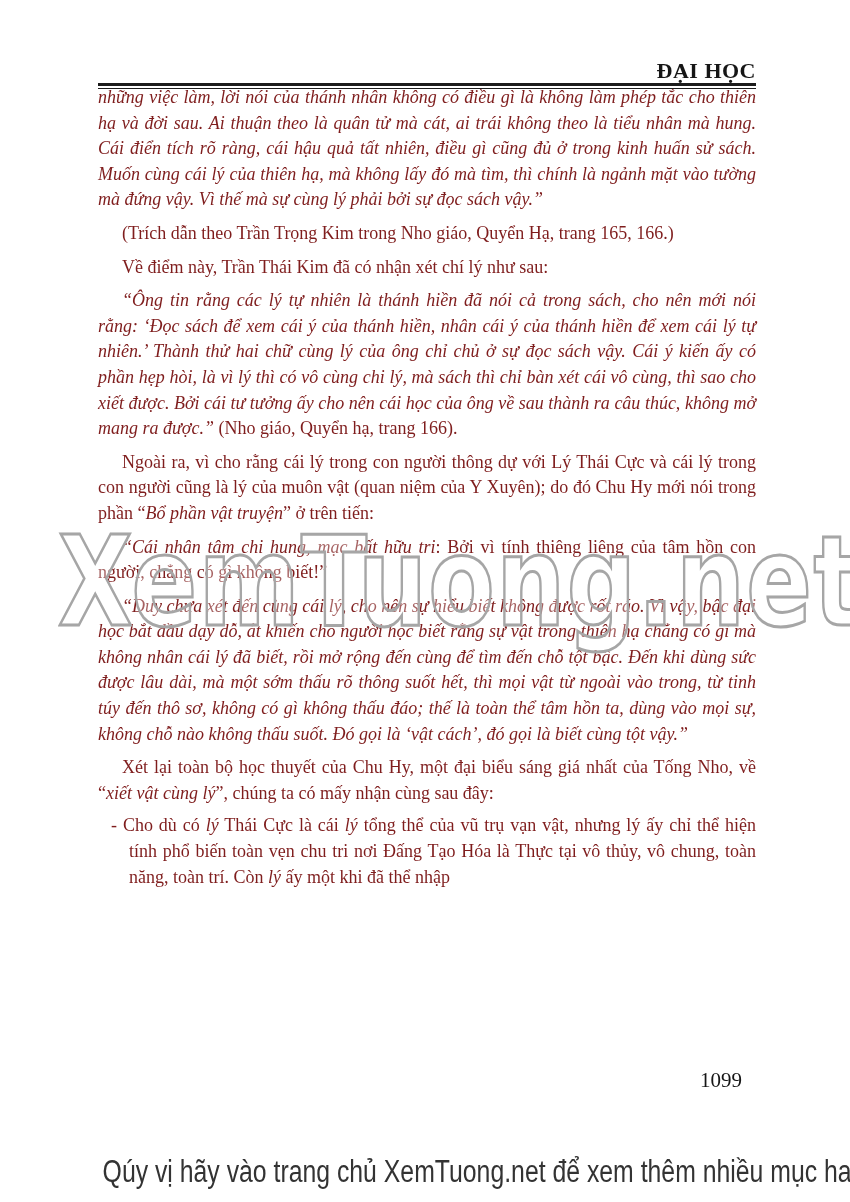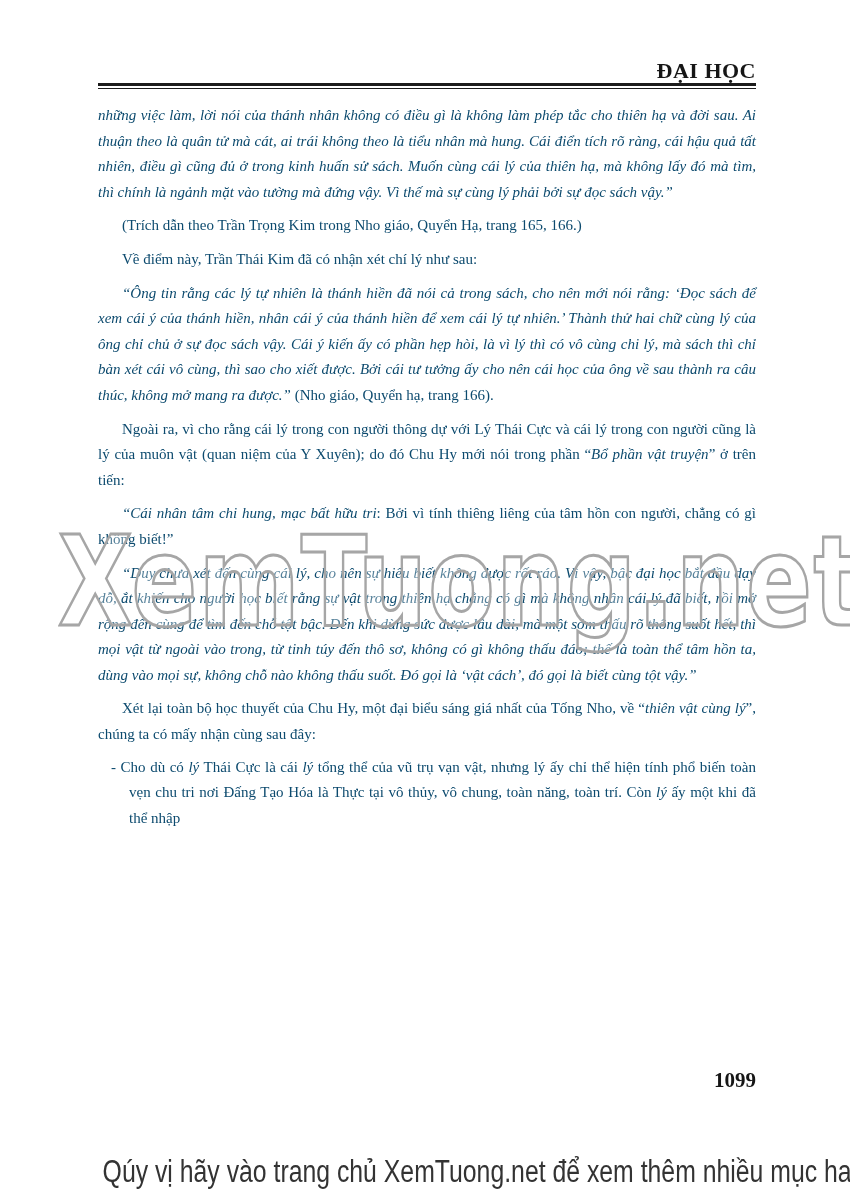--- a/index.html
+++ b/index.html
@@ -33,27 +33,27 @@
     top: 83px;
     left: 98px;
     width: 658px;
   }
   .header-rule .rule-thick { height: 3px; background: #1c1c1c; }
   .header-rule .rule-gap   { height: 2px; background: transparent; }
   .header-rule .rule-thin  { height: 1px; background: #1c1c1c; }
   
   .text-column {
     position: absolute;
-    top: 103px;
+    top: 85px;
     left: 98px;
     width: 658px;
-    font-size: 15px;
+    font-size: 18px;
     line-height: 25.6px;
     text-align: justify;
-    color: #0c4a6e;
+    color: #7f1d1d;
   }
   .para { margin: 0 0 7px 0; }
   .para.indent   { text-indent: 24px; margin-top: 8px; }
   .para.noindent { text-indent: 0; }
   .para.bullet   { padding-left: 31px; text-indent: -18px; }
   .seg.italic { font-style: italic; }
   
   .watermark {
     position: absolute;
     top: 520px;
@@ -68,25 +68,25 @@
     -webkit-text-stroke: 3px #a6a6a6;
     transform: scaleX(0.78);
     transform-origin: left center;
     z-index: 5;
     pointer-events: none;
   }
   
   .page-number {
     position: absolute;
     top: 1068px;
-    left: 98px;
+    left: 84px;
     width: 658px;
     text-align: right;
     font-size: 21px;
-    font-weight: bold;
+    font-weight: normal;
     color: #161616;
   }
   
   .footer {
     position: absolute;
     top: 1154px;
     left: 0;
     width: 850px;
     text-align: center;
   }
@@ -116,21 +116,21 @@
 
   <div class="text-column">
 
   <p class="para noindent"><span class="seg italic">những việc làm, lời nói của thánh nhân không có điều gì là không làm phép tắc cho thiên hạ và đời sau. Ai thuận theo là quân tử mà cát, ai trái không theo là tiểu nhân mà hung. Cái điển tích rõ ràng, cái hậu quả tất nhiên, điều gì cũng đủ ở trong kinh huấn sử sách. Muốn cùng cái lý của thiên hạ, mà không lấy đó mà tìm, thì chính là ngảnh mặt vào tường mà đứng vậy. Vì thế mà sự cùng lý phải bởi sự đọc sách vậy.”</span></p>
       <p class="para indent"><span class="seg">(Trích dẫn theo Trần Trọng Kim trong Nho giáo, Quyển Hạ, trang 165, 166.)</span></p>
       <p class="para indent"><span class="seg">Về điểm này, Trần Thái Kim đã có nhận xét chí lý như sau:</span></p>
       <p class="para indent"><span class="seg italic">“Ông tin rằng các lý tự nhiên là thánh hiền đã nói cả trong sách, cho nên mới nói rằng: ‘Đọc sách để xem cái ý của thánh hiền, nhân cái ý của thánh hiền để xem cái lý tự nhiên.’ Thành thử hai chữ cùng lý của ông chỉ chủ ở sự đọc sách vậy. Cái ý kiến ấy có phần hẹp hòi, là vì lý thì có vô cùng chi lý, mà sách thì chỉ bàn xét cái vô cùng, thì sao cho xiết được. Bởi cái tư tưởng ấy cho nên cái học của ông về sau thành ra câu thúc, không mở mang ra được.”</span><span class="seg"> (Nho giáo, Quyển hạ, trang 166).</span></p>
       <p class="para indent"><span class="seg">Ngoài ra, vì cho rằng cái lý trong con người thông dự với Lý Thái Cực và cái lý trong con người cũng là lý của muôn vật (quan niệm của Y Xuyên); do đó Chu Hy mới nói trong phần “</span><span class="seg italic">Bổ phần vật truyện</span><span class="seg">” ở trên tiến:</span></p>
       <p class="para indent"><span class="seg italic">“Cái nhân tâm chi hung, mạc bất hữu tri</span><span class="seg">: Bởi vì tính thiêng liêng của tâm hồn con người, chẳng có gì không biết!”</span></p>
       <p class="para indent"><span class="seg italic">“Duy chưa xét đến cùng cái lý, cho nên sự hiểu biết không được rốt ráo. Vì vậy, bậc đại học bắt đầu dạy dỗ, ắt khiến cho người học biết rằng sự vật trong thiên hạ chẳng có gì mà không nhân cái lý đã biết, rồi mở rộng đến cùng để tìm đến chỗ tột bậc. Đến khi dùng sức được lâu dài, mà một sớm thấu rõ thông suốt hết, thì mọi vật từ ngoài vào trong, từ tinh túy đến thô sơ, không có gì không thấu đáo; thế là toàn thể tâm hồn ta, dùng vào mọi sự, không chỗ nào không thấu suốt. Đó gọi là ‘vật cách’, đó gọi là biết cùng tột vậy.”</span></p>
-      <p class="para indent"><span class="seg">Xét lại toàn bộ học thuyết của Chu Hy, một đại biểu sáng giá nhất của Tống Nho, về “</span><span class="seg italic">thiên vật cùng lý</span><span class="seg">”, chúng ta có mấy nhận cùng sau đây:</span></p>
+      <p class="para indent"><span class="seg">Xét lại toàn bộ học thuyết của Chu Hy, một đại biểu sáng giá nhất của Tống Nho, về “</span><span class="seg italic">xiết vật cùng lý</span><span class="seg">”, chúng ta có mấy nhận cùng sau đây:</span></p>
       <p class="para bullet"><span class="seg">- Cho dù có </span><span class="seg italic">lý</span><span class="seg"> Thái Cực là cái </span><span class="seg italic">lý</span><span class="seg"> tổng thể của vũ trụ vạn vật, nhưng lý ấy chỉ thể hiện tính phổ biến toàn vẹn chu tri nơi Đấng Tạo Hóa là Thực tại vô thủy, vô chung, toàn năng, toàn trí. Còn </span><span class="seg italic">lý</span><span class="seg"> ấy một khi đã thể nhập</span></p>
     </div>
 
   <div class="watermark">XemTuong.net</div>
 
   <div class="page-number">1099</div>
 
   <div class="footer">
     <span class="footer-text">Qúy vị hãy vào trang chủ XemTuong.net để xem thêm nhiều mục hay khác</span>
   </div>

